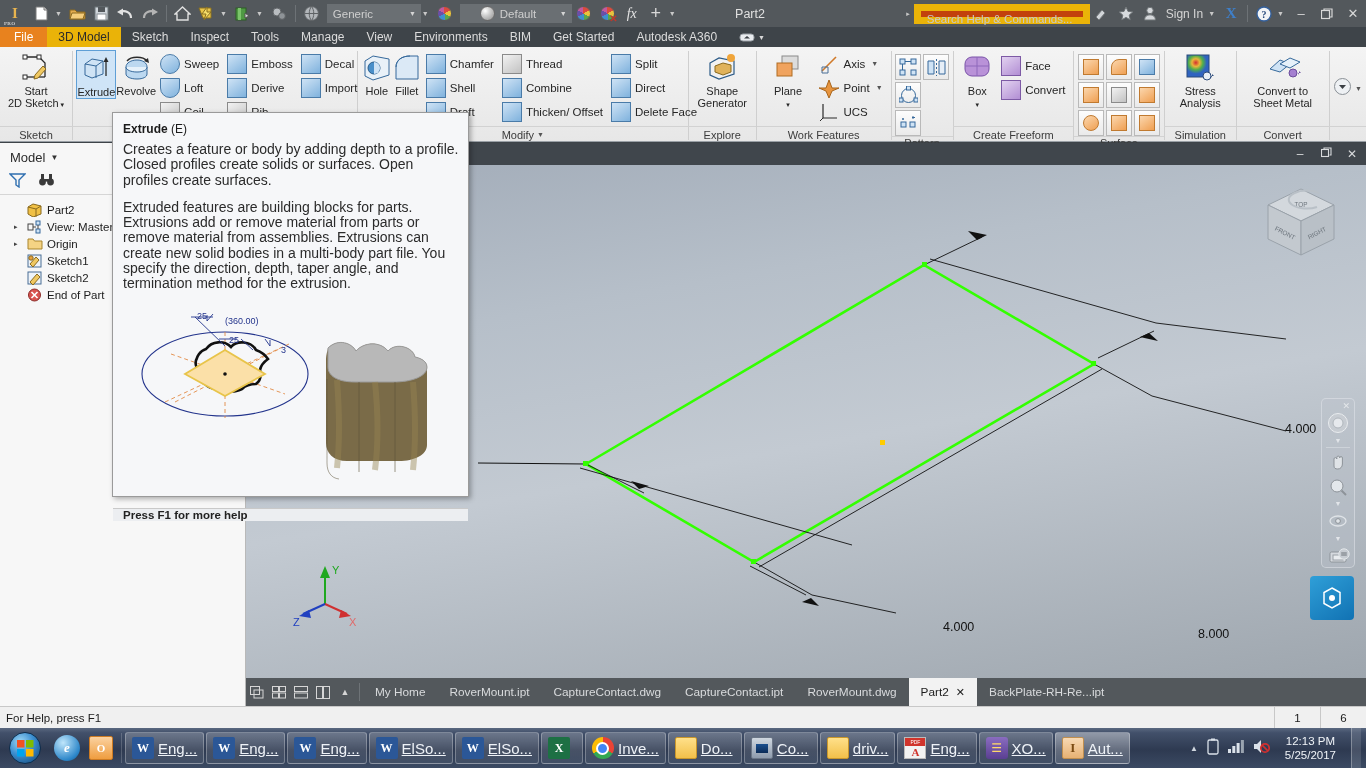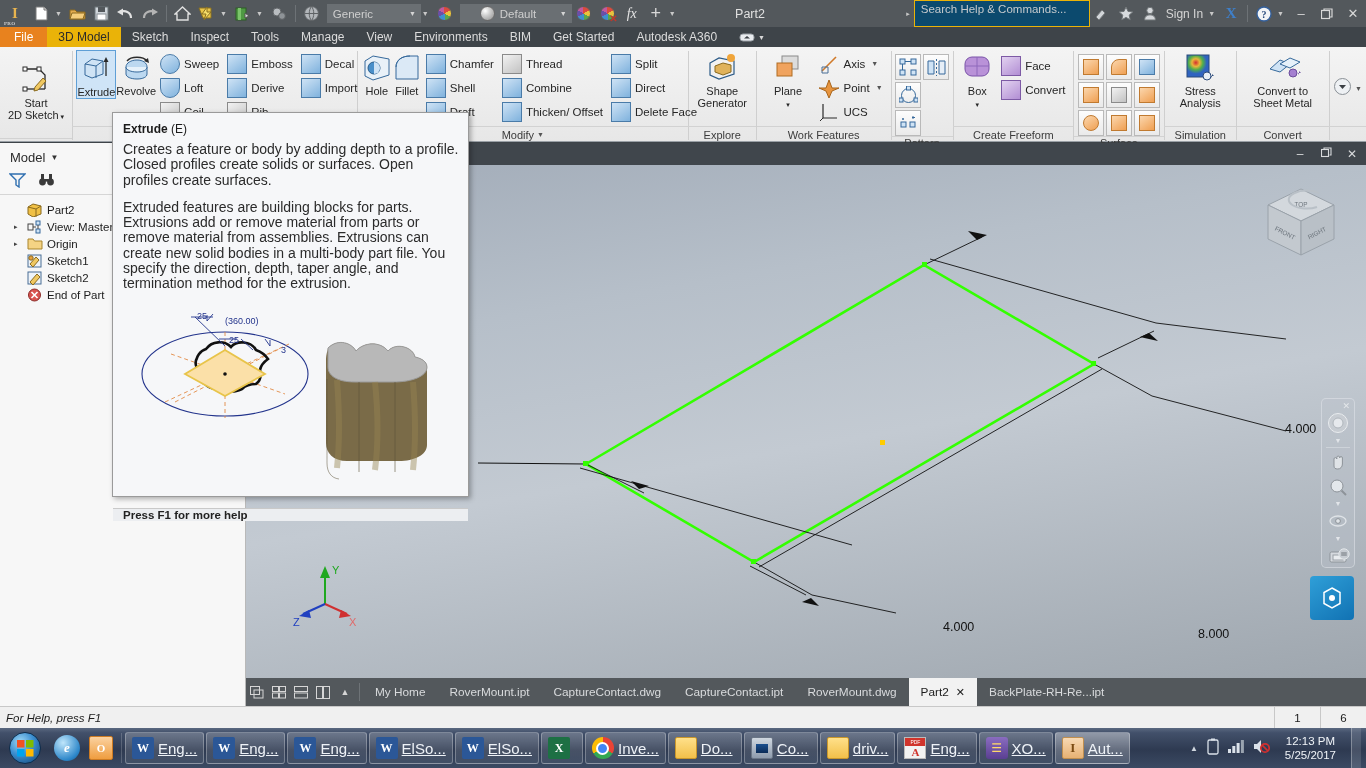--- a/index.html
+++ b/index.html
@@ -46,21 +46,21 @@
   }
   #doc-title-top {
     position:absolute; left:600px; top:0; width:300px; height:27px;
     display:flex; align-items:center; justify-content:center;
     color:#e0e0e0; font-size:12.5px;
   }
   #qat-right {
     position:absolute; right:0; top:0; height:27px; display:flex; align-items:center;
   }
   #search-box {
-    width:176px; height:27px; background:#0c4a6e; border:1px solid #eab308;
+    width:176px; height:20px; background:#c2410c; border:7px solid #eab308;
     color:#c6cacd; font-size:11.5px; padding:0 6px; line-height:17px;
   }
   .win-btn { width:26px;height:27px;display:flex;align-items:center;justify-content:center;color:#d8d8d8;font-size:13px;}
   #signin { color:#d5d5d5; font-size:12px; padding:0 4px; }
   .hatch {
     background-image: repeating-linear-gradient(135deg, rgba(255,255,255,.07) 0 1px, transparent 1px 5px);
   }
 
   
   #ribbon-tabs {
@@ -193,21 +193,21 @@
   }
   .dtab.active { background:#f2f2f2; color:#1c1c1c; }
   .dtab .x { font-size:11px; }
 
   
   #statusbar {
     position:absolute; left:0; top:706px; width:1366px; height:22px;
     background:#f0f0f0; border-top:1px solid #c8c8c8;
     display:flex; align-items:center; font-size:11.5px; color:#1b1b1b;
   }
-  #statusbar .sb-text { padding-left:6px; flex:1;font-style:italic; }
+  #statusbar .sb-text { padding-left:6px; flex:1; }
   .sb-cell { width:46px; height:22px; border-left:1px solid #c8c8c8;
              display:flex; align-items:center; justify-content:center; font-size:11.5px;}
 
   
   #taskbar {
     position:absolute; left:0; top:728px; width:1366px; height:40px;
     background: linear-gradient(#5a6880 0%, #42506a 12%, #2e3a51 55%, #3b4a63 100%);
     display:flex; align-items:center;
   }
   #startorb {
@@ -423,21 +423,21 @@
     <svg width="16" height="11" viewBox="0 0 16 11">
         <rect x="1" y="2" width="14" height="7" rx="3" fill="#e9ecef" stroke="#9aa0a6"></rect>
         <path d="M5 6.5l3-2.5 3 2.5z" fill="#3a3f44"></path>
       </svg>
     <span class="minicaret">▼</span>
   </div>
 </div>
 
 <div id="ribbon">
 
-  <div class="panel" style="width:80px;margin-top:12px;">
+  <div class="panel" style="width:80px;">
     <div class="panel-body" style="justify-content:center;">
       <div class="bigbtn wide">
         <span class="icon-lg">
           <svg width="30" height="30" viewBox="0 0 30 30">
             <path d="M4 4h14l6 6v14" fill="none" stroke="#2b2b2b" stroke-width="1.3"></path>
             <path d="M4 24h20" stroke="#2b2b2b" stroke-width="1.3"></path>
             <rect x="2" y="2" width="4" height="4" fill="#fff" stroke="#2b2b2b"></rect>
             <rect x="16" y="2" width="4" height="4" fill="#fff" stroke="#2b2b2b"></rect>
             <rect x="2" y="22" width="4" height="4" fill="#fff" stroke="#2b2b2b"></rect>
             <path d="M14 22l8-9 3 3-8 9-4 1z" fill="#f0c861" stroke="#8a6a1e"></path>

